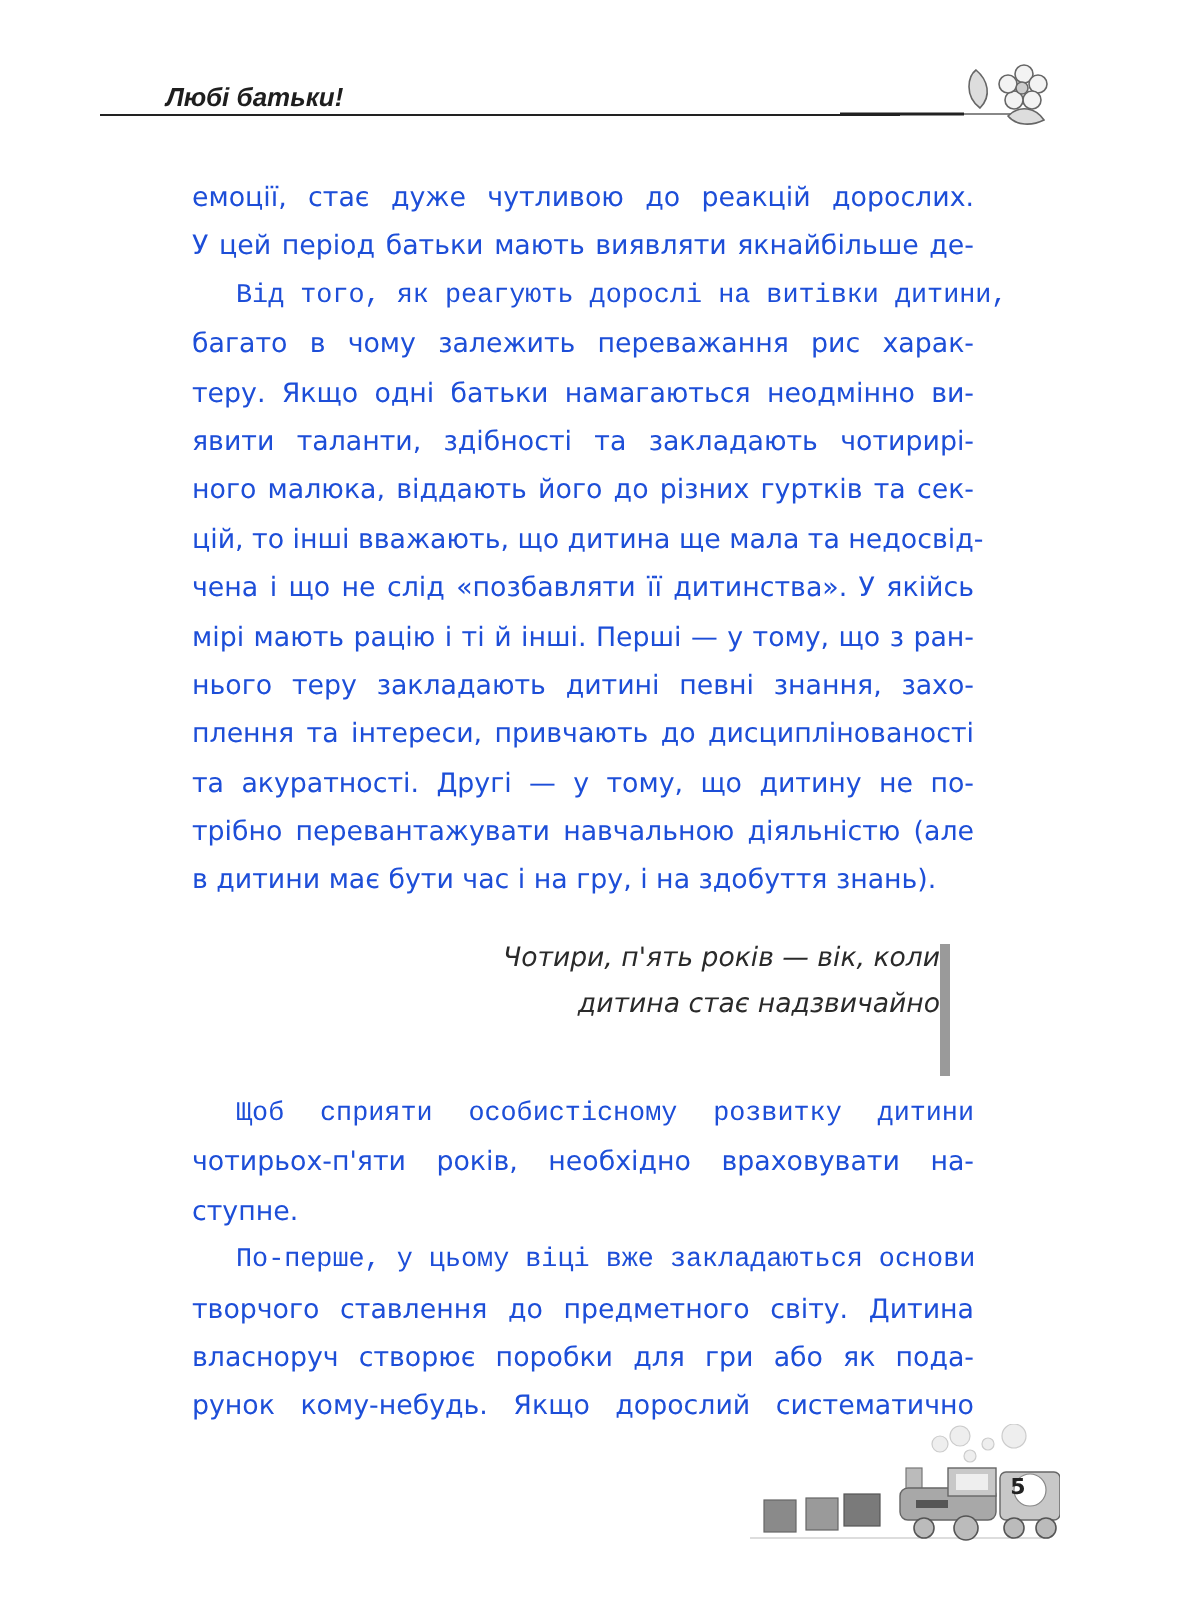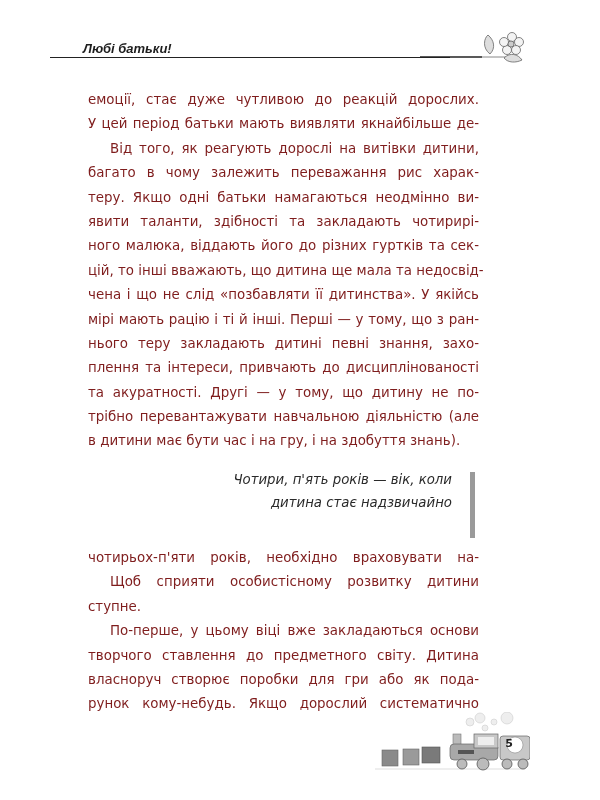--- a/index.html
+++ b/index.html
@@ -12,30 +12,30 @@
       font-family: "Liberation Sans", sans-serif; font-style: italic; font-weight: bold;
       font-size: 13px; color: #1e1e1e;
     }
     .header-rule {
       position: absolute; left: 50px; top: 57px; width: 400px; height: 0;
       border-top: 1.6px solid #222;
     }
     .header-deco { position: absolute; left: 420px; top: 32px; width: 110px; height: 40px; }
 
     .body-text {
-      position: absolute; left: 88px; top: 88px; width: 391px;
+      position: absolute; left: 96px; top: 88px; width: 391px;
       font-family: "DejaVu Sans", sans-serif; font-size: 13.4px; line-height: 24.4px;
-      color: #7f1d1d;
+      color: #1d4ed8;
     }
     .line { display: block; white-space: nowrap; text-align: justify; text-align-last: justify; height: 24.4px; }
     .line.last { text-align-last: left; }
-    .line.indent { padding-left: 22px; }
+    .line.indent { padding-left: 22px; font-family: Liberation Mono, monospace; }
 
     .quote {
-      position: absolute; left: 196px; top: 469px; width: 256px;
+      position: absolute; left: 214px; top: 469px; width: 256px;
       text-align: right; font-family: "DejaVu Sans", sans-serif; font-style: italic;
       font-size: 13.3px; line-height: 22.5px; color: #2a2a2a;
     }
     .quote-bar { position: absolute; left: 470px; top: 472px; width: 5px; height: 66px; background: #9a9a9a; }
 
     .body-text2 { top: 546px; }
 
     .footer-deco { position: absolute; left: 370px; top: 712px; width: 160px; height: 62px; }
     .page-number {
       position: absolute; left: 500px; top: 735px; width: 18px; height: 18px;
@@ -81,22 +81,22 @@
   <span class="line last">в дитини має бути час і на гру, і на здобуття знань).</span>
 </div>
 
 <div class="quote">
   <div>Чотири, п'ять років — вік, коли</div>
   <div>дитина стає надзвичайно</div>
 </div>
 <div class="quote-bar"></div>
 
 <div class="body-text body-text2">
+  <span class="line indent">Щоб сприяти особистісному розвитку дитини</span>
   <span class="line">чотирьох-п'яти років, необхідно враховувати на-</span>
-  <span class="line indent">Щоб сприяти особистісному розвитку дитини</span>
   <span class="line last">ступне.</span>
   <span class="line indent">По-перше, у цьому віці вже закладаються основи</span>
   <span class="line">творчого ставлення до предметного світу. Дитина</span>
   <span class="line">власноруч створює поробки для гри або як пода-</span>
   <span class="line">рунок кому-небудь. Якщо дорослий систематично</span>
 </div>
 
 <svg class="footer-deco" viewBox="0 0 160 62">
   <line x1="5" y1="57" x2="155" y2="57" stroke="#ddd" stroke-width="1"></line>
 

